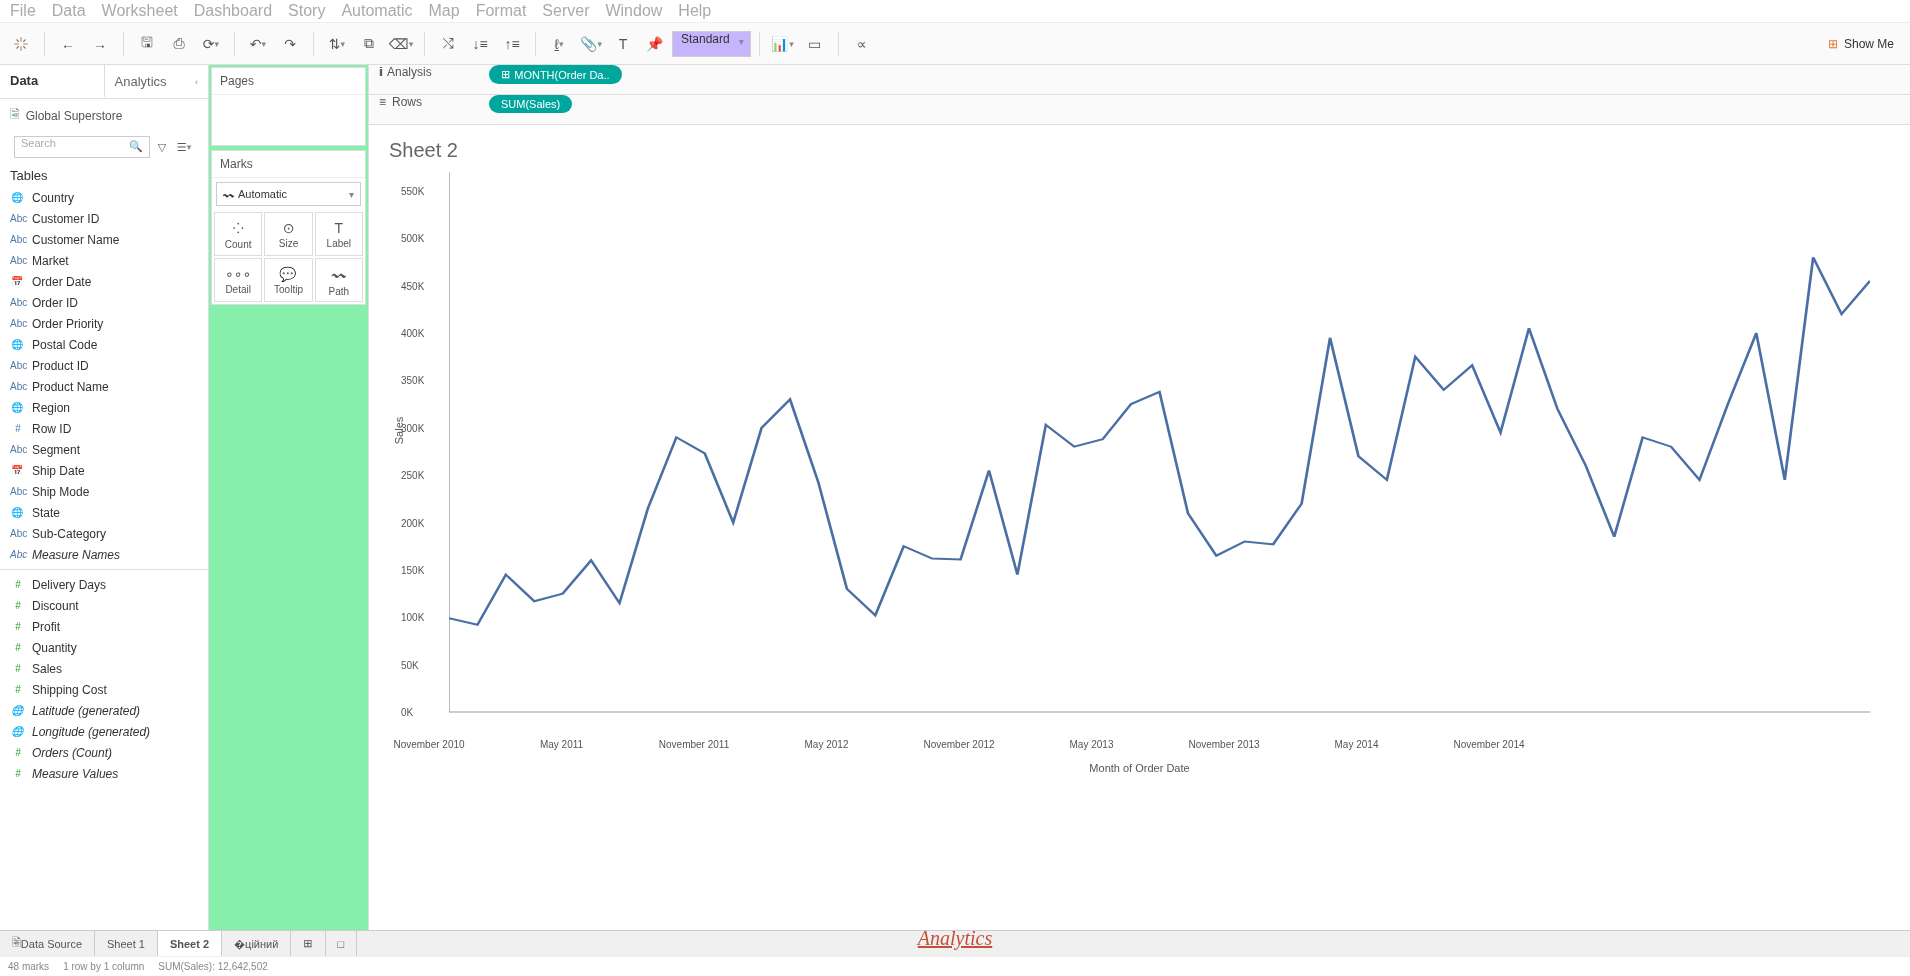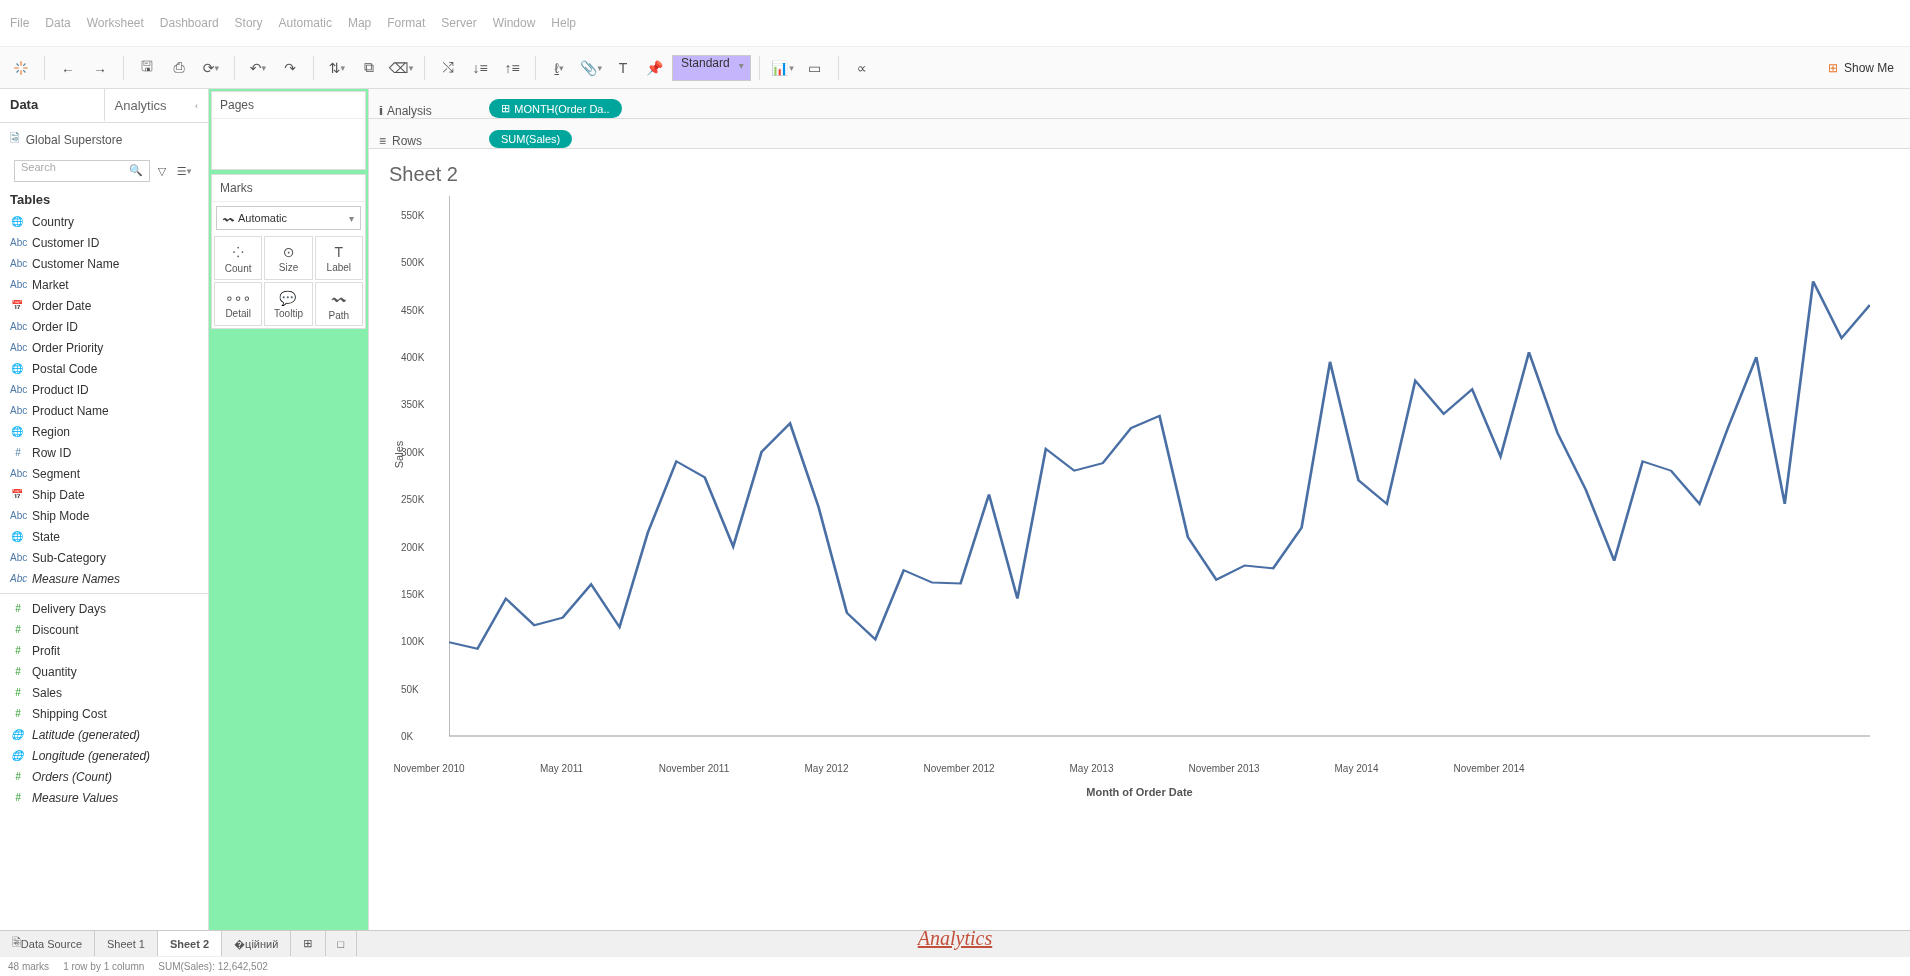--- a/index.html
+++ b/index.html
@@ -1,59 +1,59 @@
 <!DOCTYPE html>
 <html><head>
 <meta charset="utf-8">
 <style>
 *{box-sizing:border-box;margin:0;padding:0;font-family:"Segoe UI",Arial,sans-serif}
 body{background:#fff;color:#333;font-size:12px;overflow:hidden;width:1910px;height:976px}
-.menubar{display:flex;gap:16px;padding:16px 10px;color:#aaa;font-size:12px;border-bottom:1px solid #eee}
+.menubar{display:flex;gap:16px;padding:2px 10px;color:#aaa;font-size:16px;border-bottom:1px solid #eee}
 .menubar span{cursor:pointer}
 .toolbar{display:flex;align-items:center;height:42px;border-bottom:1px solid #ddd;background:#fafafa;padding:0 6px;gap:2px}
 .tb-btn{width:30px;height:30px;display:flex;align-items:center;justify-content:center;color:#555;border-radius:3px;cursor:pointer;font-size:14px}
 .tb-sep{width:1px;height:24px;background:#ddd;margin:0 6px}
 .tb-select{border:1px solid #ccc;background:#c4b5fd;height:26px;padding:0 20px 0 8px;font-size:12px;color:#333;position:relative}
 .tb-select::after{content:"▾";position:absolute;right:6px;top:4px;color:#888;font-size:10px}
 .showme{margin-left:auto;display:flex;align-items:center;gap:6px;padding:0 10px;color:#333;cursor:pointer}
 .main{display:flex;height:calc(100% - 90px)}
 .left-panel{width:209px;border-right:1px solid #ddd;display:flex;flex-direction:column;background:#fff}
 .data-tabs{display:flex;border-bottom:1px solid #ddd}
 .data-tab{flex:1;padding:8px 10px;font-size:13px;color:#666;cursor:pointer;border-right:1px solid #ddd}
 .data-tab.active{color:#333;font-weight:600;border-bottom:2px solid #fff}
 .data-tab:last-child{border-right:none;display:flex;justify-content:space-between;align-items:center}
 .ds-name{padding:6px 10px;display:flex;align-items:center;gap:6px;color:#555;font-size:12px}
 .search-row{display:flex;align-items:center;padding:4px 14px;gap:4px}
 .search-box{flex:1;border:1px solid #ccc;height:22px;padding:0 6px;font-size:11px;color:#888;position:relative}
-.tables-hdr{padding:6px 10px 4px;font-weight:700;font-size:13px}
+.tables-hdr{padding:6px 10px 4px;font-weight:400;font-size:13px}
 .fields{flex:1;overflow-y:auto;position:relative}
 .fields::-webkit-scrollbar{width:12px}
 .field{display:flex;align-items:center;gap:6px;padding:2px 10px;font-size:12px;cursor:pointer;color:#333;height:21px}
 .field .ic{width:16px;font-size:10px;color:#4e79a7;text-align:center}
 .field.green .ic{color:#2ca02c}
 .field.italic{font-style:italic}
 .field-sep{height:1px;background:#e0e0e0;margin:4px 0}
 .mid-panel{width:160px;border-right:1px solid #ddd;background:#86efac;display:flex;flex-direction:column}
 .card{border:1px solid #ddd;margin:2px;background:#fff}
 .card-h{padding:6px 8px;font-size:12px;color:#555;border-bottom:1px solid #eee}
 .card-body{min-height:50px;padding:4px}
 .marks-sel{border:1px solid #ccc;background:#fff;margin:4px;padding:3px 6px;font-size:11px;display:flex;align-items:center;gap:4px;position:relative}
 .marks-sel::after{content:"▾";position:absolute;right:6px;color:#888;font-size:10px}
 .mark-grid{display:grid;grid-template-columns:repeat(3,1fr);gap:2px;padding:2px}
 .mark-cell{border:1px solid #ddd;background:#fff;display:flex;flex-direction:column;align-items:center;justify-content:center;height:44px;font-size:10px;color:#555;cursor:pointer}
 .mark-cell .mi{font-size:14px;margin-bottom:2px}
 .shelves{flex:1;display:flex;flex-direction:column}
-.shelf-row{display:flex;align-items:flex-end;border-bottom:1px solid #ddd;min-height:30px;background:#fafafa}
+.shelf-row{display:flex;align-items:flex-start;border-bottom:1px solid #ddd;min-height:30px;background:#fafafa}
 .shelf-label{width:120px;padding:0 10px;display:flex;align-items:center;gap:6px;font-size:12px;color:#555}
 .pill{background:#00a69c;color:#fff;border-radius:12px;padding:3px 12px;font-size:11px;display:flex;align-items:center;gap:4px}
 .viz{flex:1;background:#fff;position:relative;padding:10px 20px}
 .viz-title{font-size:20px;color:#666;font-weight:400;padding:4px 0 10px}
 .chart-area{position:relative;height:560px;margin-left:60px;margin-right:20px}
 .y-axis-label{position:absolute;left:-50px;top:50%;transform:rotate(-90deg) translateX(50%);transform-origin:left;font-size:11px;color:#555}
-.x-axis-label{text-align:center;font-size:11px;color:#555;margin-top:30px;font-weight:700}
+.x-axis-label{text-align:center;font-size:11px;color:#555;margin-top:30px;font-weight:400}
 .y-tick{position:absolute;left:-48px;font-size:10px;color:#555;transform:translateY(-50%)}
 .x-tick{position:absolute;bottom:-18px;font-size:10px;color:#555;transform:translateX(-50%);white-space:nowrap}
 svg.plot{width:100%;height:100%}
 .footer-tabs{position:absolute;bottom:20px;left:0;right:0;height:26px;border-top:1px solid #ccc;background:#f0f0f0;display:flex;align-items:center}
 .ftab{padding:4px 12px;border-right:1px solid #ccc;font-size:11px;color:#555;cursor:pointer;background:#f0f0f0;height:100%;display:flex;align-items:center}
 .ftab.active{background:#fff;font-weight:600}
 .status-bar{position:absolute;bottom:0;left:0;right:0;height:20px;background:#fff;border-top:1px solid #eee;display:flex;align-items:center;padding:0 8px;font-size:10px;color:#888;gap:14px}
 .watermark{position:absolute;bottom:26px;left:50%;transform:translateX(-50%);color:#c34f3a;font-size:20px;text-decoration:underline;font-family:serif;font-style:italic}
 .caret{font-size:9px;color:#888}
 .logo-icon{width:18px;height:18px;display:inline-block}

